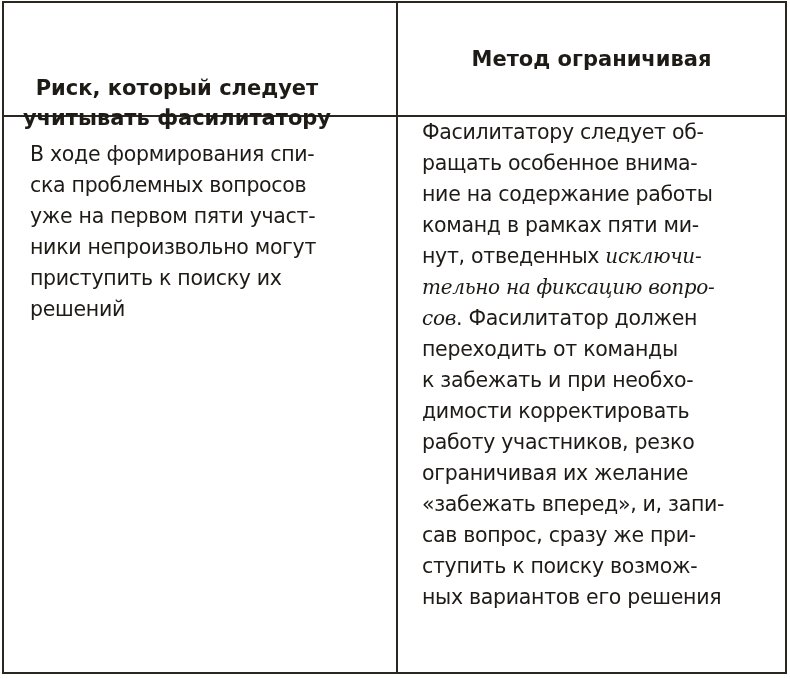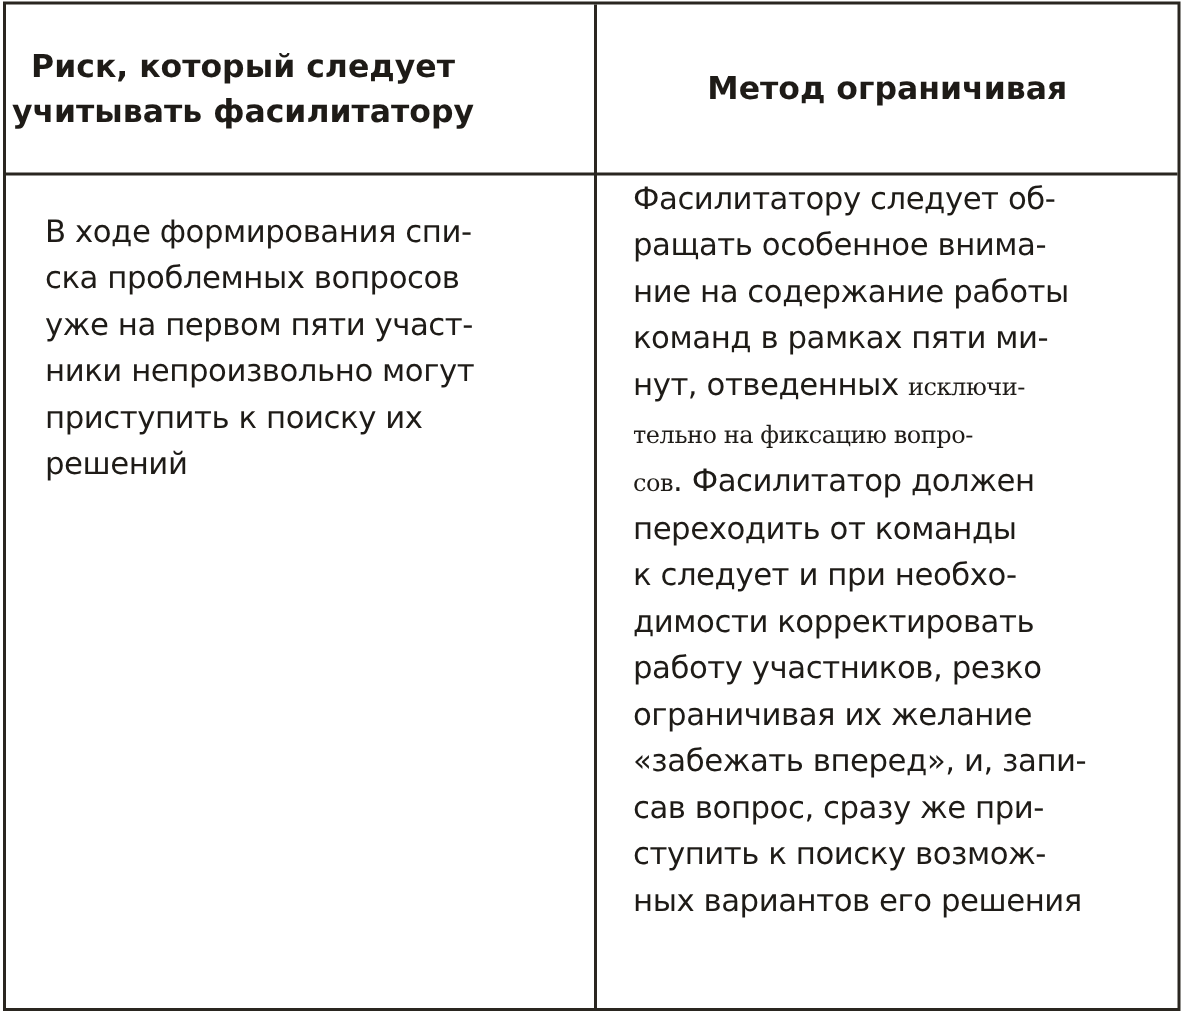--- a/index.html
+++ b/index.html
@@ -5,28 +5,28 @@
   html, body { margin:0; padding:0; background:#ffffff; }
   body { width:790px; height:679px; position:relative; overflow:hidden;
          font-family:"DejaVu Sans", sans-serif; color:#1e1b17; }
   .table { position:absolute; left:2px; top:1px; width:785px; height:673px;
            border:2px solid #2a2620; box-sizing:border-box; }
   .vline { position:absolute; left:392px; top:0; bottom:0; width:2px; background:#2a2620; }
   .hline { position:absolute; left:0; right:0; top:112px; height:2px; background:#2a2620; }
   .hcell { position:absolute; top:0; height:112px; display:flex; align-items:center;
            justify-content:center; text-align:center; font-weight:bold; font-size:21px;
            line-height:30px; }
-  .hcell.left { left:0; width:316px; }
+  .hcell.left { left:15px; width:316px;margin-top:44px; }
   .hcell.right { left:394px; right:0; }
   .bcell { position:absolute; top:114px; bottom:0; font-size:20.5px; line-height:31px;
            letter-spacing:-0.3px; }
   .bcell.left { left:26px; width:360px; padding-top:22px; }
   .bcell.right { left:418px; width:360px; }
   .line { display:block; white-space:nowrap; }
-  .it { font-family:"DejaVu Serif", serif; font-size:16px; }
+  .it { font-family:"DejaVu Serif", serif; font-style:italic; font-size:20px; }
 </style>
 </head>
 <body>
 
 <div class="table">
   <div class="vline"></div>
   <div class="hline"></div>
 
   <div class="hcell left">
     <div>
@@ -51,21 +51,21 @@
 
   <div class="bcell right">
     <span class="line"><span>Фасилитатору следует об-</span></span>
     <span class="line"><span>ращать особенное внима-</span></span>
     <span class="line"><span>ние на содержание работы</span></span>
     <span class="line"><span>команд в рамках пяти ми-</span></span>
     <span class="line"><span>нут, отведенных </span><span class="it">исключи-</span></span>
     <span class="line"><span class="it">тельно на фиксацию вопро-</span></span>
     <span class="line"><span class="it">сов</span><span>. Фасилитатор должен</span></span>
     <span class="line"><span>переходить от команды</span></span>
-    <span class="line"><span>к следует и при необхо-</span></span>
+    <span class="line"><span>к забежать и при необхо-</span></span>
     <span class="line"><span>димости корректировать</span></span>
     <span class="line"><span>работу участников, резко</span></span>
     <span class="line"><span>ограничивая их желание</span></span>
     <span class="line"><span>«забежать вперед», и, запи-</span></span>
     <span class="line"><span>сав вопрос, сразу же при-</span></span>
     <span class="line"><span>ступить к поиску возмож-</span></span>
     <span class="line"><span>ных вариантов его решения</span></span>
   </div>
 </div>
 

